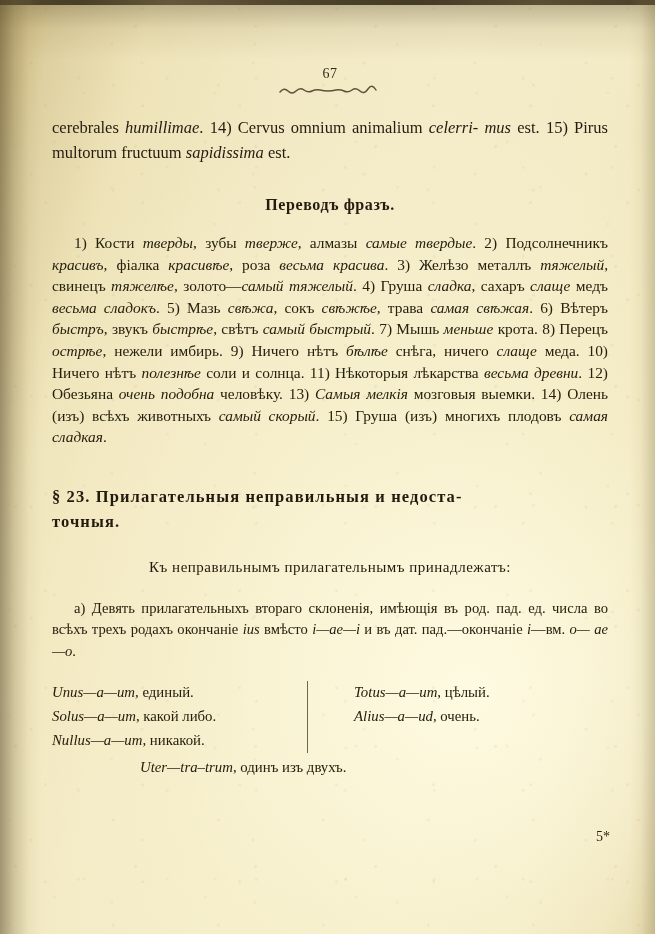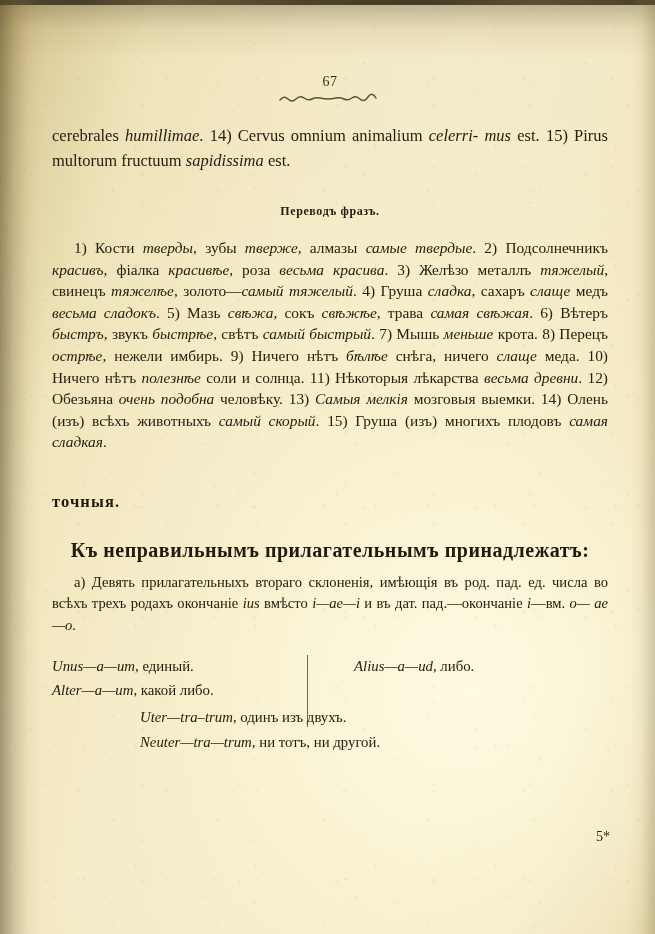--- a/index.html
+++ b/index.html
@@ -69,21 +69,21 @@
       radial-gradient(circle at 88% 88%, rgba(140,120,74,0.18) 0 1px, transparent 2px),
       radial-gradient(circle at 8%  81%, rgba(146,124,76,0.20) 0 1px, transparent 2px),
       radial-gradient(circle at 36% 94%, rgba(146,124,76,0.16) 0 1px, transparent 2px);
     background-size: 120px 120px, 97px 97px, 143px 143px, 111px 111px, 131px 131px, 89px 89px, 105px 105px, 151px 151px;
   }
 
   
   #content {
     position: absolute;
     left: 52px;
-    top: 8px;
+    top: 0;
     width: 556px;
     height: 831px;
   }
 
   .folio {
     text-align: center;
     font-size: 14px;
     letter-spacing: .5px;
     margin-top: 66px;
     color: #332a18;
@@ -101,21 +101,21 @@
     font-size: 16.5px;
     line-height: 25px;
     text-align: justify;
     color: #241c10;
   }
   .latin-para i { font-style: italic; }
 
   .head-center {
     text-align: center;
     font-weight: bold;
-    font-size: 12px;
+    font-size: 16px;
     letter-spacing: .6px;
     margin-top: 31px;
     color: #241c10;
   }
 
   .ru-para {
     margin-top: 18px;
     font-size: 15.4px;
     line-height: 21.6px;
     text-align: justify;
@@ -132,28 +132,28 @@
     line-height: 25px;
     text-align: center;
     color: #221a0e;
   }
   .section-head .first-line { display: block; text-align: left; }
   .section-head .second-line { display: block; text-align: left; }
 
   .sub-head {
     margin-top: 25px;
     text-align: center;
-    font-weight: bold;
-    font-size: 20px;
+    font-weight: normal;
+    font-size: 15px;
     letter-spacing: .5px;
     color: #221a0e;
   }
 
   .para-a {
-    margin-top: 10px;
+    margin-top: 22px;
     font-size: 14.6px;
     line-height: 21.5px;
     text-align: justify;
     text-indent: 22px;
     color: #26200f;
   }
   .para-a i { font-style: italic; }
 
   
   .wordlist {
@@ -217,51 +217,55 @@
     <p class="latin-para">
       <span>cerebrales <i>humillimae</i>. 14) Cervus omnium animalium <i>celerri-</i></span>
       <span><i>mus</i> est. 15) Pirus multorum fructuum <i>sapidissima</i> est.</span>
     </p>
 
     <div class="head-center">Переводъ фразъ.</div>
 
     <p class="ru-para">1) Кости <i>тверды</i>, зубы <i>тверже</i>, алмазы <i>самые твердые</i>. 2) Подсолнечникъ <i>красивъ</i>, фіалка <i>красивѣе</i>, роза <i>весьма красива</i>. 3) Желѣзо металлъ <i>тяжелый</i>, свинецъ <i>тяжелѣе</i>, золото—<i>самый тяжелый</i>. 4) Груша <i>сладка</i>, сахаръ <i>слаще</i> медъ <i>весьма сладокъ</i>. 5) Мазь <i>свѣжа</i>, сокъ <i>свѣжѣе</i>, трава <i>самая свѣжая</i>. 6) Вѣтеръ <i>быстръ</i>, звукъ <i>быстрѣе</i>, свѣтъ <i>самый быстрый</i>. 7) Мышь <i>меньше</i> крота. 8) Перецъ <i>острѣе</i>, нежели имбирь. 9) Ничего нѣтъ <i>бѣлѣе</i> снѣга, ничего <i>слаще</i> меда. 10) Ничего нѣтъ <i>полезнѣе</i> соли и солнца. 11) Нѣкоторыя лѣкарства <i>весьма древни</i>. 12) Обезьяна <i>очень подобна</i> человѣку. 13) <i>Самыя мелкія</i> мозговыя выемки. 14) Олень (изъ) всѣхъ животныхъ <i>самый скорый</i>. 15) Груша (изъ) многихъ плодовъ <i>самая сладкая</i>.</p>
 
     <div class="section-head">
+      <span class="first-line">§ 23. Прилагательныя неправильныя и недоста-</span>
       <span class="second-line">точныя.</span>
     </div>
 
     <div class="sub-head">Къ неправильнымъ прилагательнымъ принадлежатъ:</div>
 
     <p class="para-a">а) Девять прилагательныхъ втораго склоненія, имѣющія въ род. пад. ед. числа во всѣхъ трехъ родахъ окончаніе <i>ius</i> вмѣсто <i>i—ae—i</i> и въ дат. пад.—окончаніе <i>i</i>—вм. <i>o— ae—o</i>.</p>
 
     <div class="wordlist">
       <div class="wl-rule"></div>
       <div class="wl-col left">
         <div class="wl-line">
           <i>Unus—a—um</i><span>, единый.</span>
         </div>
         <div class="wl-line">
-          <i>Alter—a—um</i><span>, какой либо.</span>
+          <i>Solus—a—um</i><span>, какой либо.</span>
+        </div>
+        <div class="wl-line">
+          <i>Nullus—a—um</i><span>, никакой.</span>
         </div>
       </div>
       <div class="wl-col right">
         <div class="wl-line">
-          <i>Alius—a—ud</i><span>, либо.</span>
+          <i>Totus—a—um</i><span>, цѣлый.</span>
+        </div>
+        <div class="wl-line">
+          <i>Alius—a—ud</i><span>, очень.</span>
         </div>
       </div>
     </div>
 
     <div class="trio">
       <div class="wl-line">
         <i>Uter—tra–trum</i><span>, одинъ изъ двухъ.</span>
       </div>
-      <div class="wl-line">
-        <i>Neuter—tra—trum</i><span>, ни тотъ, ни другой.</span>
-      </div>
     </div>
 
   </div>
 
   <div class="signature">5*</div>
 
   <div id="top-shadow"></div>
   <div id="left-shadow"></div>
   <div id="right-shadow"></div>
   <div id="grain"></div>

